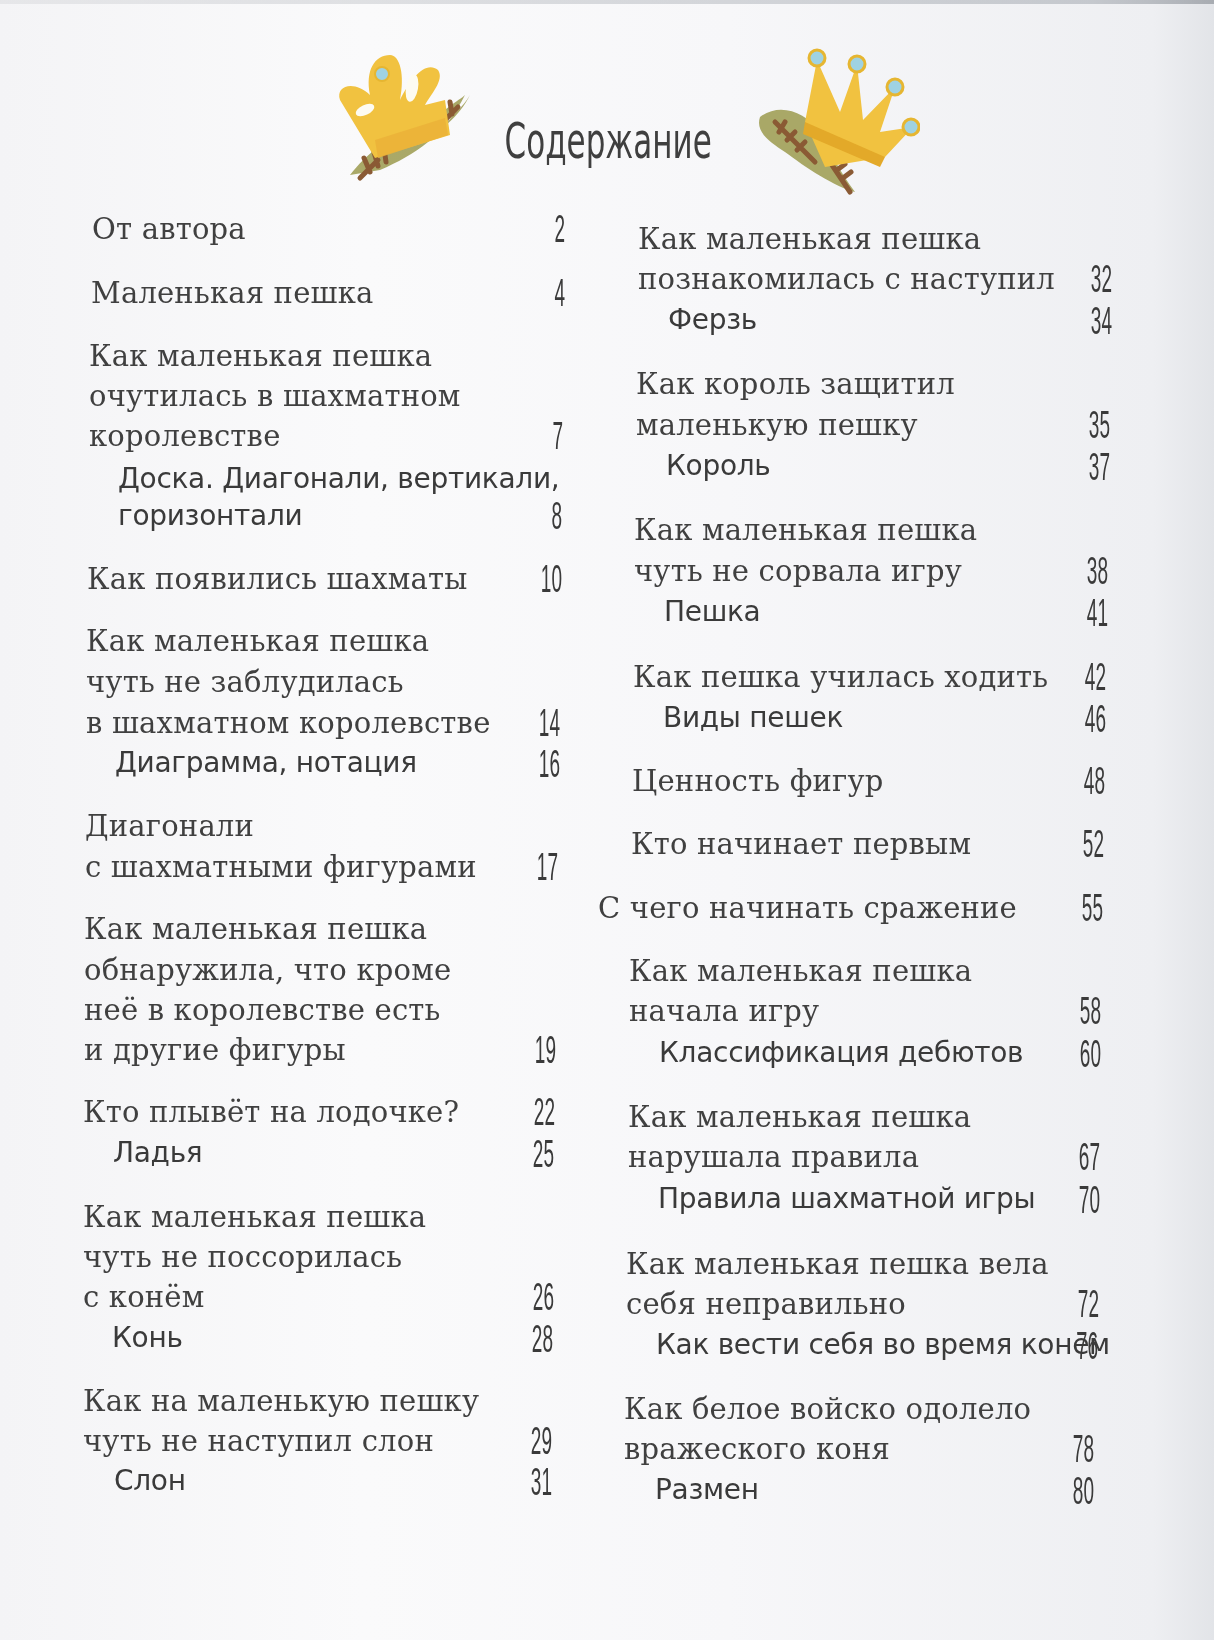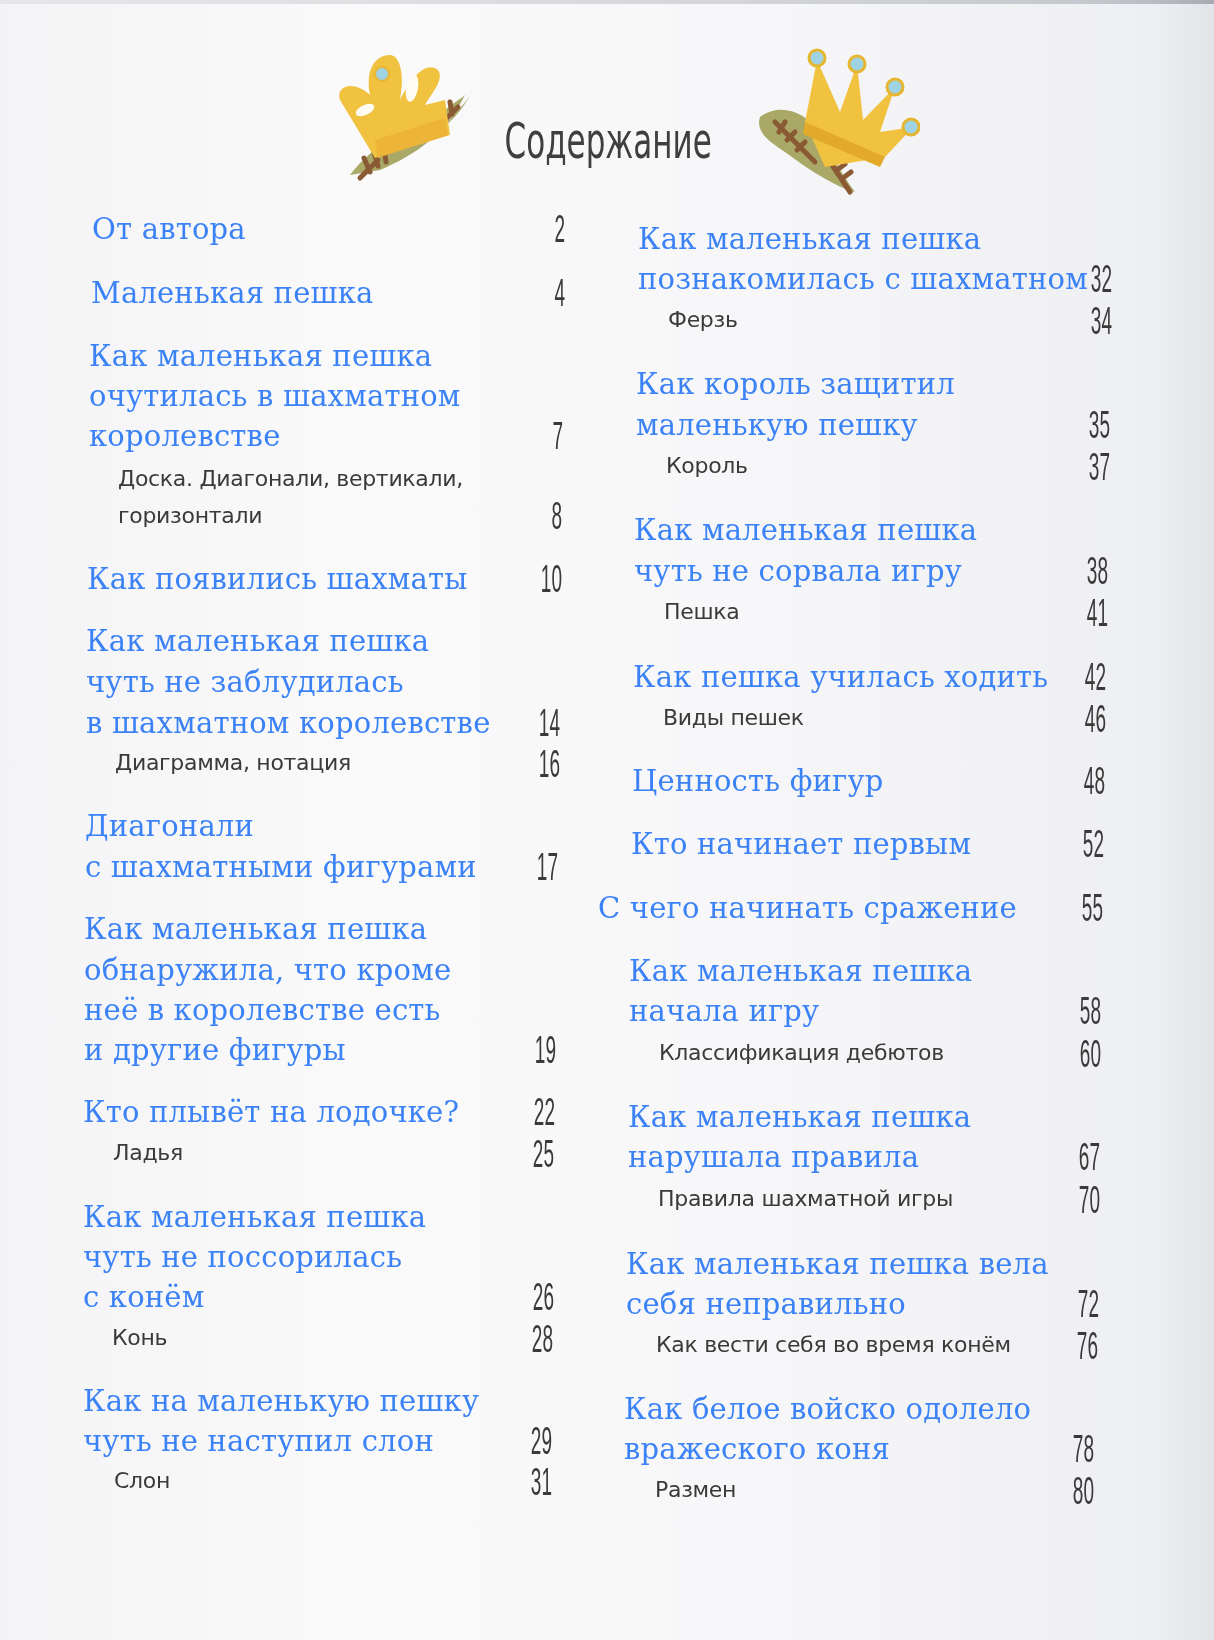--- a/index.html
+++ b/index.html
@@ -14,26 +14,26 @@
       position: absolute; left: 0; width: 1214px; top: 112px; text-align: center;
       font-family: "DejaVu Sans", sans-serif; font-size: 50px; letter-spacing: 0px;
       color: #3f3f3f; transform: scaleX(0.62); transform-origin: 610px 0;
       font-weight: normal;
     }
     .crown { position:absolute; }
     .crown.left { left: 320px; top: 40px; width:160px; height:150px; }
     .crown.right { left: 745px; top: 42px; width:175px; height:160px; }
     .main-line {
       position: absolute; white-space: nowrap;
-      font-family: "DejaVu Serif", serif; font-size: 29px; line-height: 42px; color: #3b82f6;
+      font-family: "DejaVu Serif", serif; font-size: 29px; line-height: 42px; color: #404040;
       letter-spacing: 0.2px;
     }
     .sub-line {
       position: absolute; white-space: nowrap;
-      font-family: "DejaVu Sans", sans-serif; font-size: 22px; line-height: 36px; color: #3a3a3a;
+      font-family: "DejaVu Sans", sans-serif; font-size: 28px; line-height: 36px; color: #3a3a3a;
       letter-spacing: -0.3px;
     }
     .pnum {
       position: absolute; width: 60px; text-align: right;
       font-family: "Liberation Sans", sans-serif; font-size: 38px; line-height: 42px; color: #3a3a3a;
       transform: scaleX(0.5); transform-origin: right center;
     }
   </style>
 </head>
 <body>
@@ -147,21 +147,21 @@
   <div>
     <div class="sub-line" style="left:114px;top:1463px">Слон</div>
     <div class="pnum" style="left:492px;top:1461px">31</div>
   </div>
 </div>
 
 <div>
 
   <div>
     <div class="main-line" style="left:638px;top:218px">Как маленькая пешка</div>
-    <div class="main-line" style="left:638px;top:258px">познакомилась с шахматном</div>
+    <div class="main-line" style="left:638px;top:258px">познакомилась с наступил</div>
     <div class="pnum" style="left:1052px;top:258px">32</div>
   </div>
   <div>
     <div class="sub-line" style="left:668px;top:302px">Ферзь</div>
     <div class="pnum" style="left:1052px;top:300px">34</div>
   </div>
 
   <div>
     <div class="main-line" style="left:636px;top:363px">Как король защитил</div>
     <div class="main-line" style="left:636px;top:404px">маленькую пешку</div>

